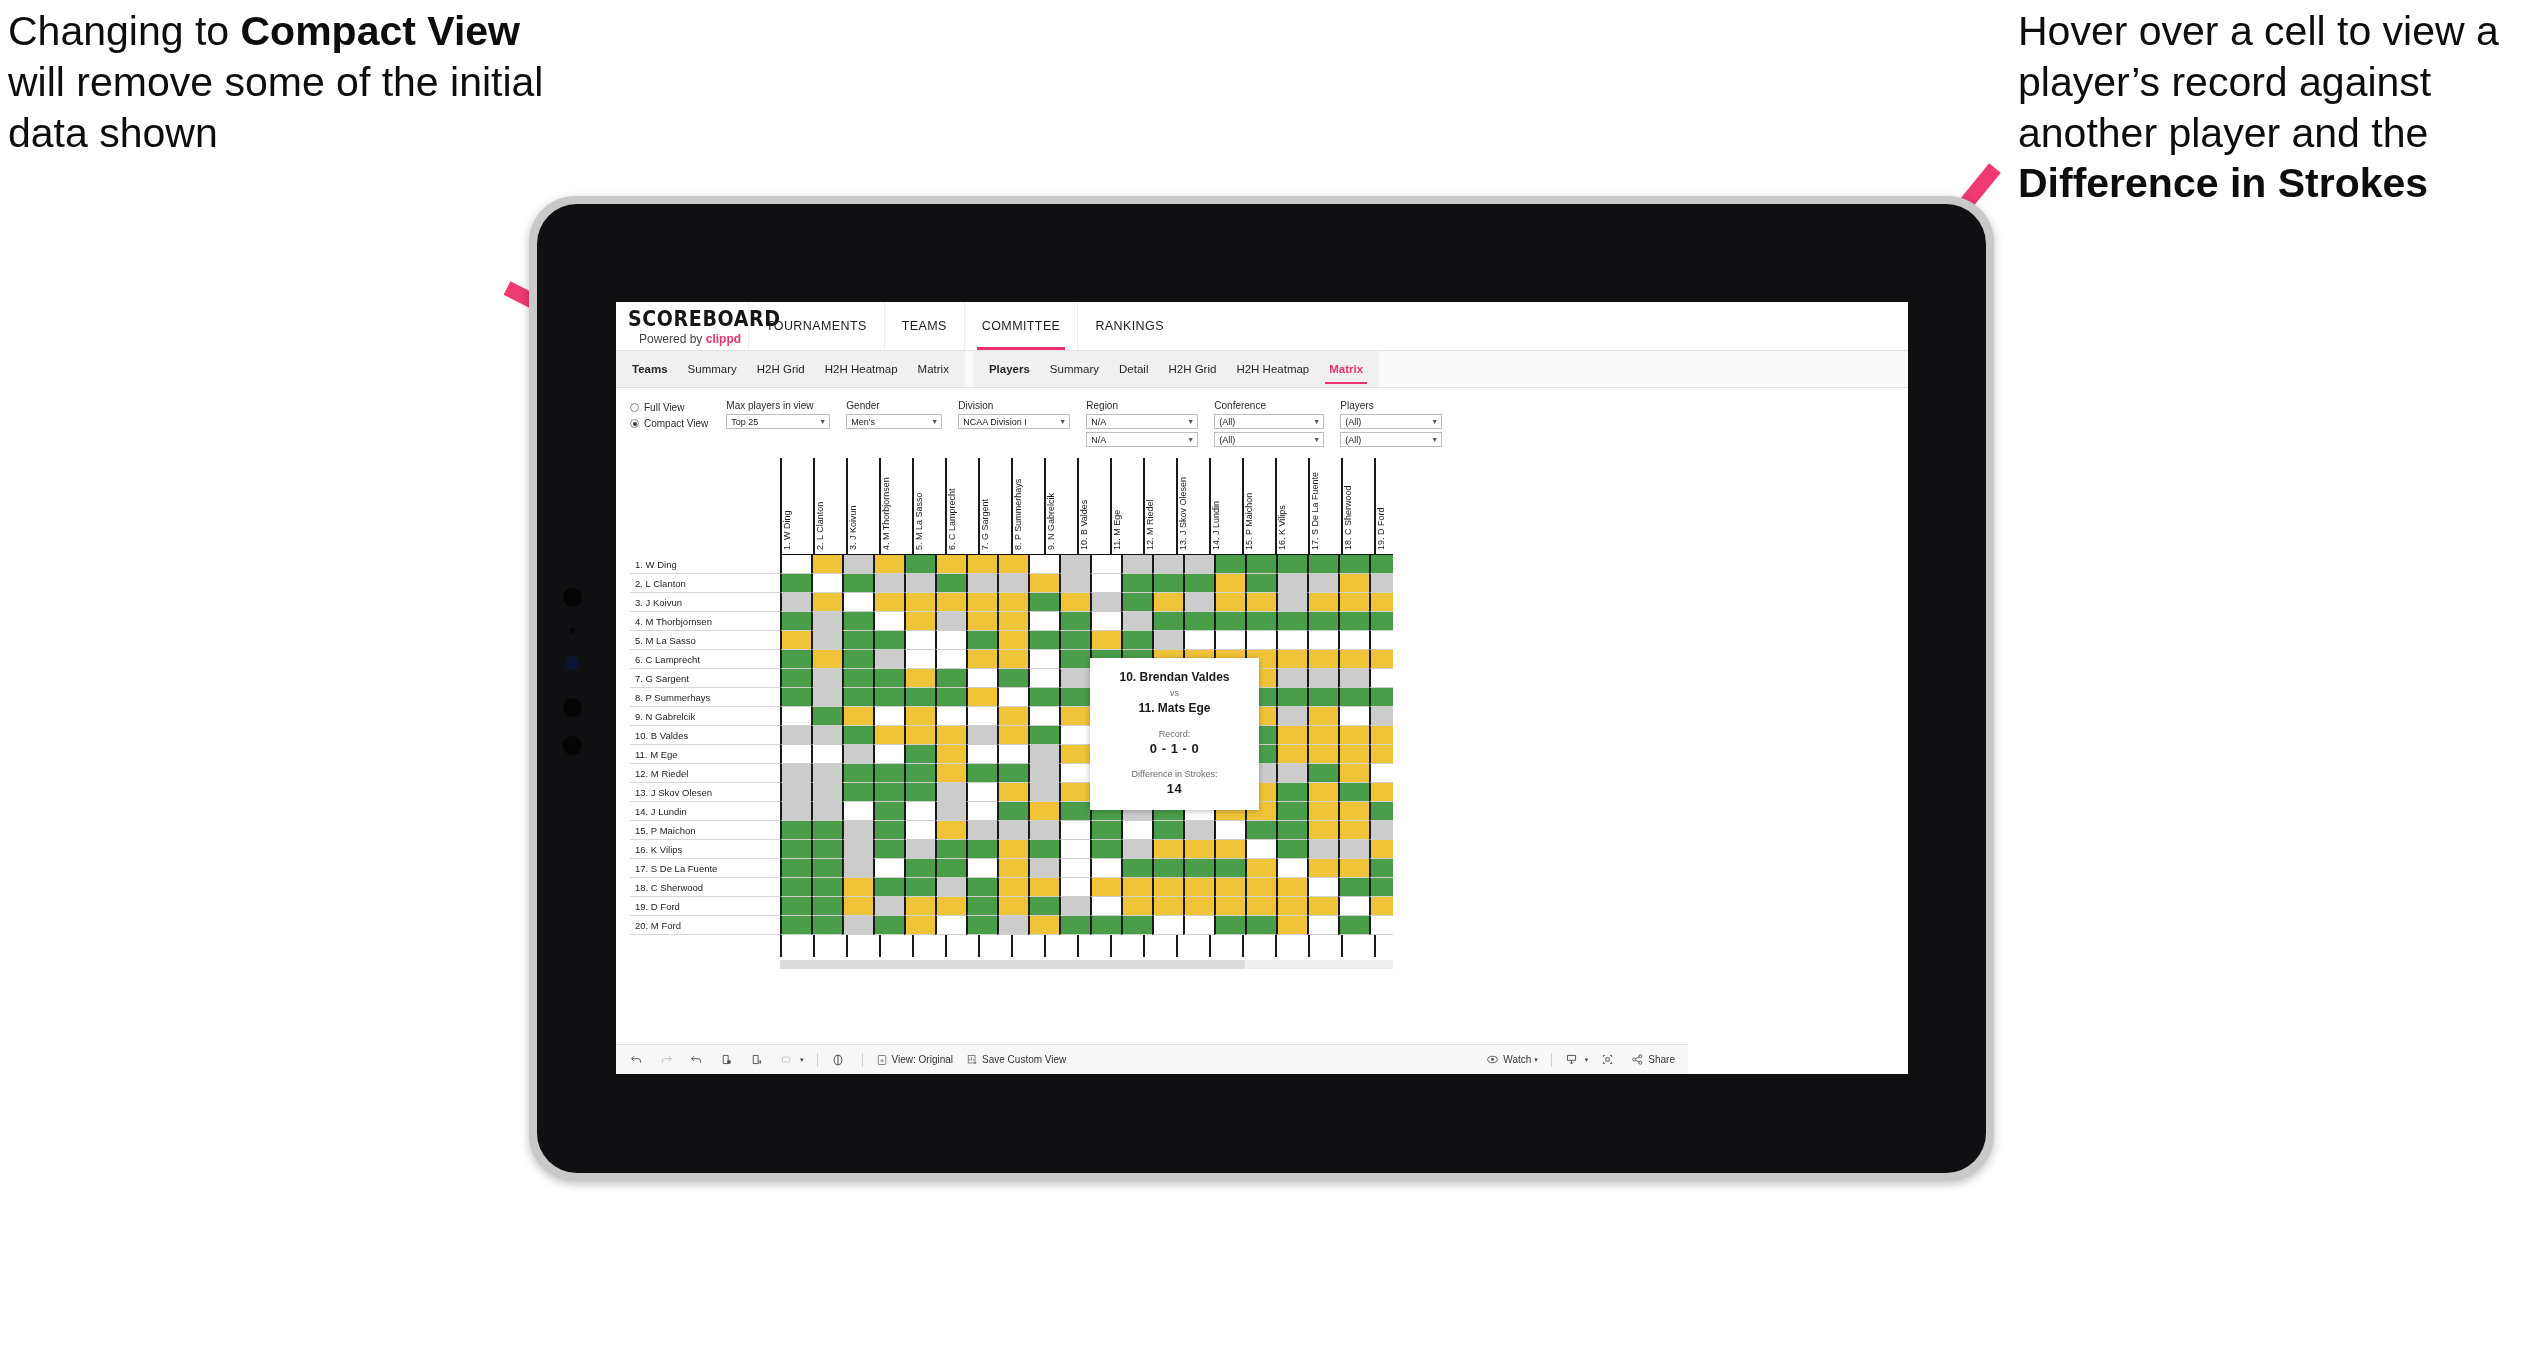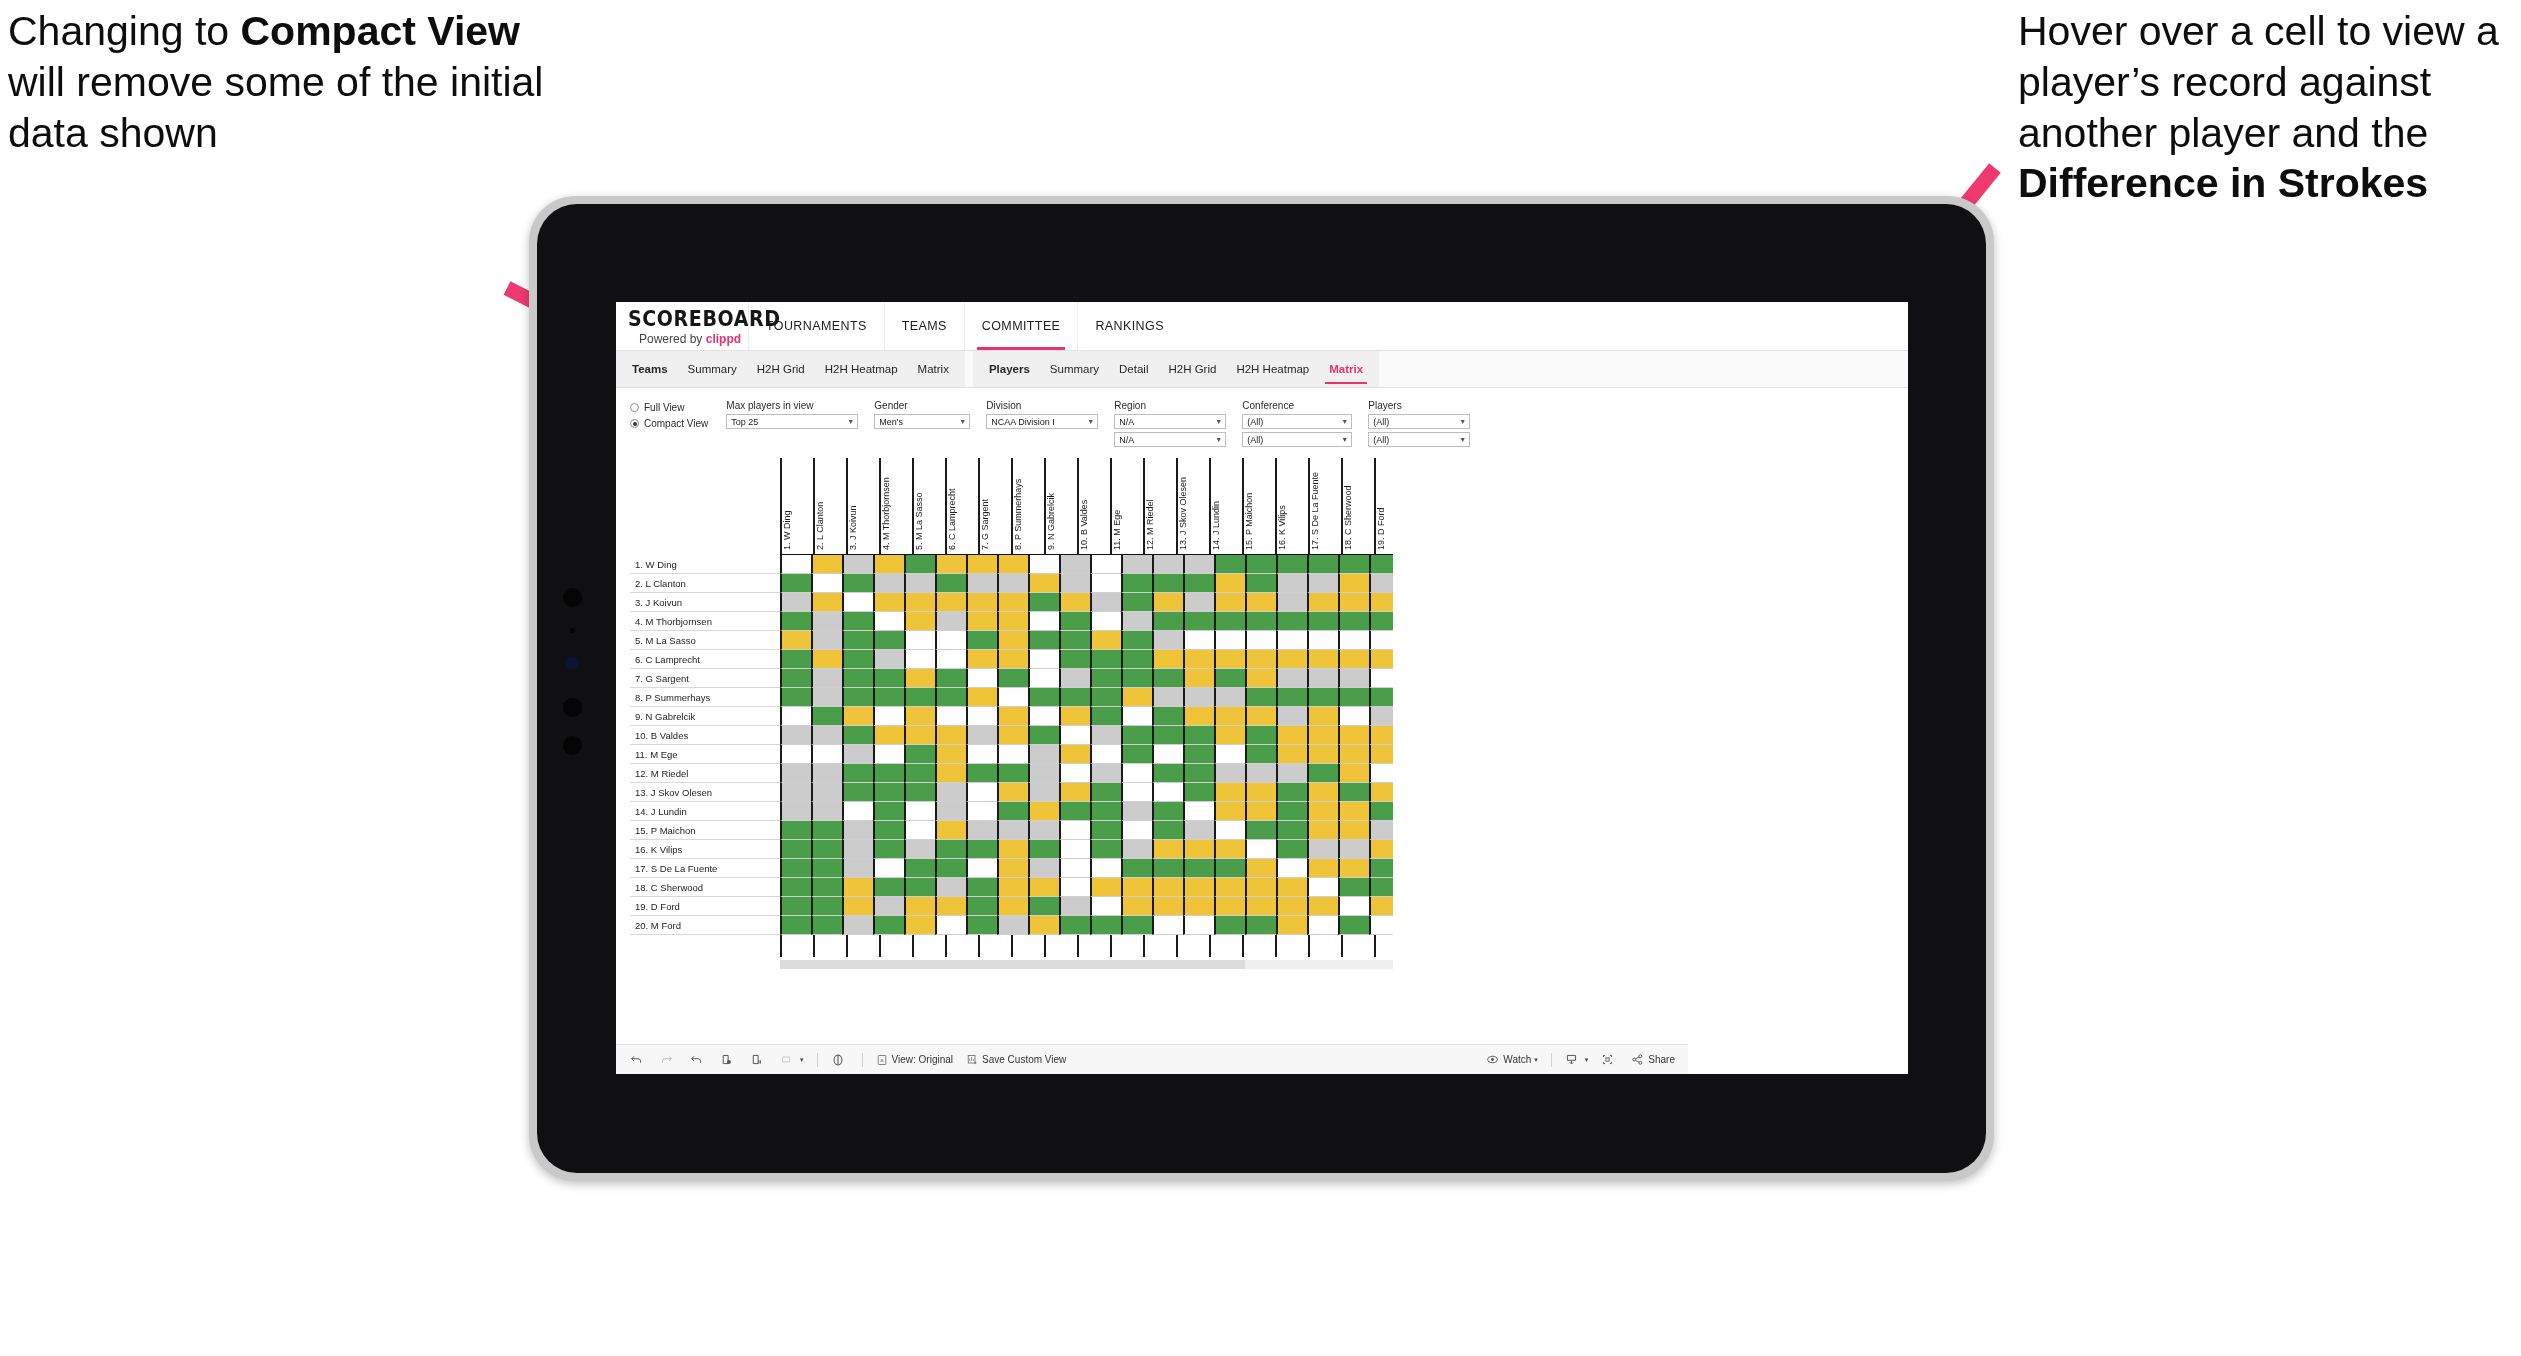--- a/index.html
+++ b/index.html
@@ -178,21 +178,21 @@
               <span>Full View</span>
             </div>
             <div class="radio-row">
               <div class="radio on"></div>
               <span>Compact View</span>
             </div>
           </div>
         <div style="display:flex" id="filter-groups">
             <div class="fgroup">
               <div class="flabel">Max players in view</div>
-              <div class="fselect" style="width: 132px;">
+              <div class="fselect" style="width: 104px;">
                 <span>Top 25</span>
                 <span class="caret">▼</span>
               </div>
             </div>
             <div class="fgroup">
               <div class="flabel">Gender</div>
               <div class="fselect" style="width: 96px;">
                 <span>Men's</span>
                 <span class="caret">▼</span>
               </div>
@@ -779,20 +779,29 @@
                 <div class="colfoot-c"></div>
                 <div class="colfoot-c"></div>
                 <div class="colfoot-c"></div>
                 <div class="colfoot-c"></div>
                 <div class="colfoot-c"></div>
                 <div class="colfoot-c"></div>
                 <div class="colfoot-c"></div>
                 <div class="colfoot-c"></div>
               </div>
           </div>
+          <div id="tooltip">
+            <div class="tt-name">10. Brendan Valdes</div>
+            <div class="tt-vs">vs</div>
+            <div class="tt-name">11. Mats Ege</div>
+            <div class="tt-lbl">Record:</div>
+            <div class="tt-val">0 - 1 - 0</div>
+            <div class="tt-lbl">Difference in Strokes:</div>
+            <div class="tt-val">14</div>
+          </div>
         </div>
         <div id="hscroll">
           <div id="hscroll-thumb"></div>
         </div>
       </div>
 
       <div id="toolbar">
         <div class="tb">
             <svg width="13" height="13" viewBox="0 0 16 16">
               <path d="M5 4 L2 7 L5 10 M2 7 H10 a3 3 0 0 1 3 3 v2" fill="none" stroke="#555" stroke-width="1.2"></path>

